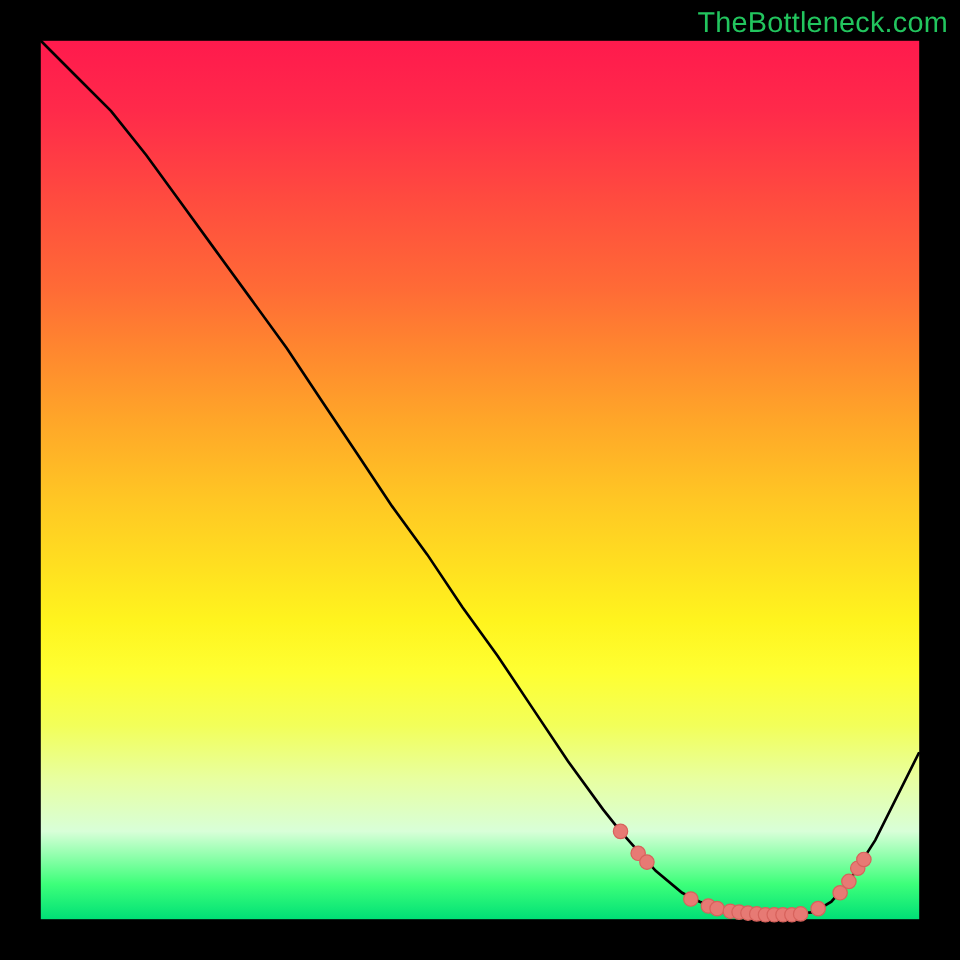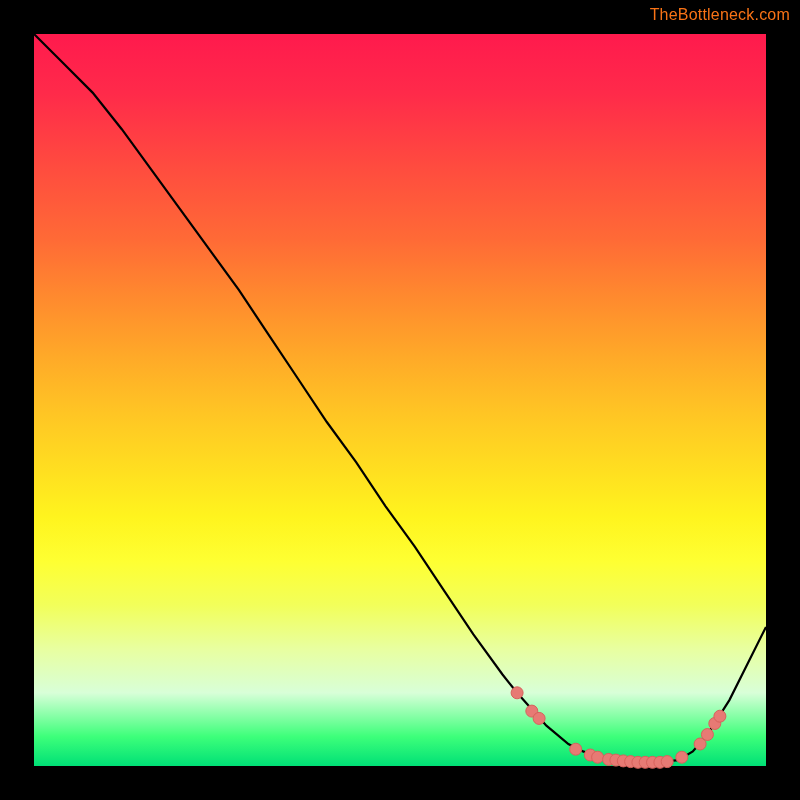--- a/index.html
+++ b/index.html
@@ -12,21 +12,21 @@
     #ffa928 44%,
     #ffc624 52%,
     #ffe020 60%,
     #fff41e 66%,
     #feff32 72%,
     #f2ff5a 78%,
     #e8ffa0 84%,
     #d8ffd8 90%,
     #3dff7a 96%,
     #00e076 100%);}
-  .watermark{position:absolute;top:6px;right:10px;color:#f97316;font-size:16px;letter-spacing:0.2px}
+  .watermark{position:absolute;top:6px;right:10px;color:#22c55e;font-size:24px;letter-spacing:0.2px}
   svg.plot{position:absolute;left:34px;top:34px;width:732px;height:732px;overflow:visible}
   .curve{fill:none;stroke:#000;stroke-width:2.2}
   .marker{fill:#e77a74;stroke:#d7625c;stroke-width:1}
 </style>
 </head>
 <body>
 
 <div class="frame"></div>
 <div class="watermark">TheBottleneck.com</div>
 

